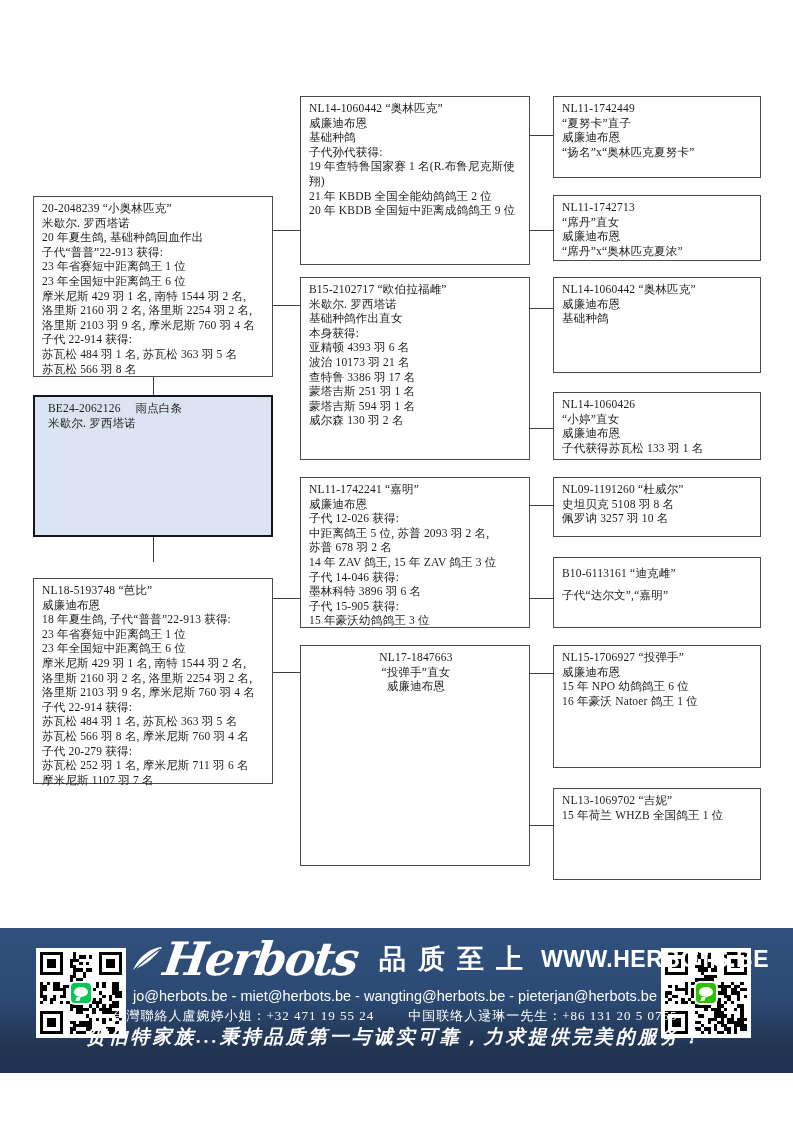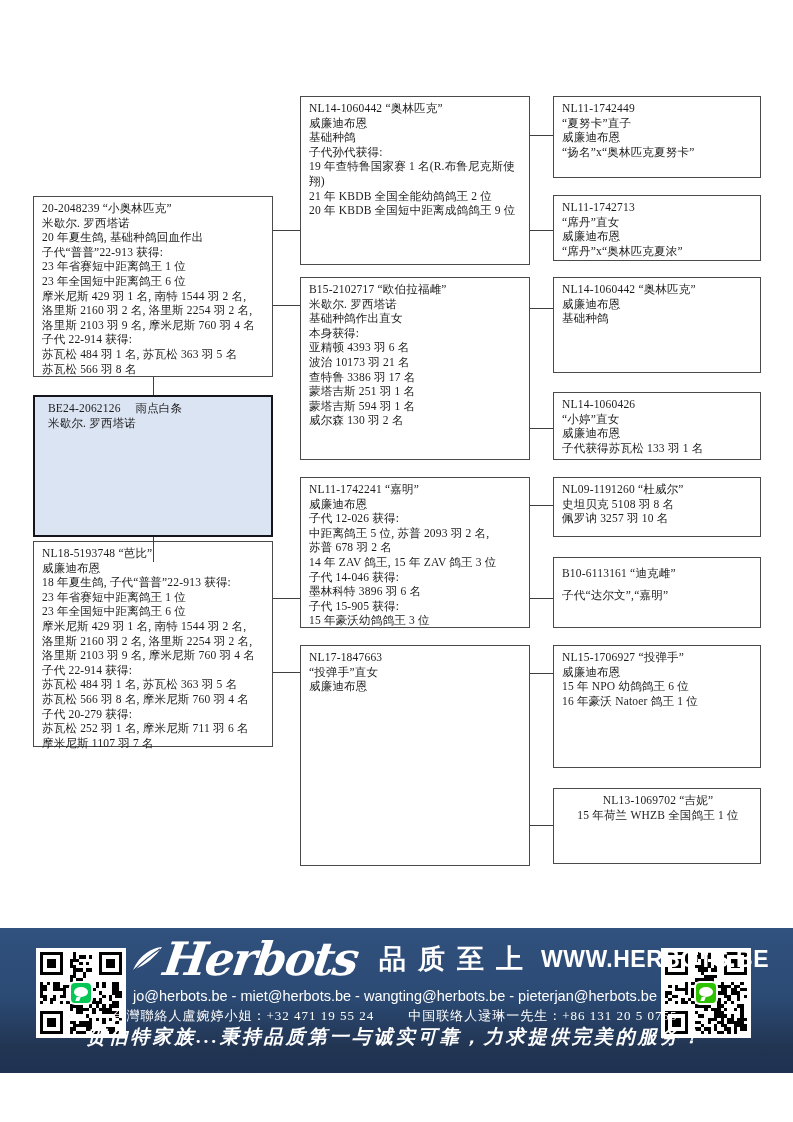--- a/index.html
+++ b/index.html
@@ -67,21 +67,21 @@
       <div class="box-line">子代 22-914 获得:</div>
       <div class="box-line">苏瓦松 484 羽 1 名, 苏瓦松 363 羽 5 名</div>
       <div class="box-line">苏瓦松 566 羽 8 名</div>
     </div>
 
   <div class="pbox subject" style="left:33px;top:395px;width:240px;height:142px;padding-left:13px;">
       <div class="box-line">BE24-2062126　 雨点白条</div>
       <div class="box-line">米歇尔. 罗西塔诺</div>
     </div>
 
-  <div class="pbox" style="left:33px;top:541px;width:240px;height:206px;">
+  <div class="pbox" style="left:33px;top:578px;width:240px;height:206px;">
       <div class="box-line">NL18-5193748  “芭比”</div>
       <div class="box-line">威廉迪布恩</div>
       <div class="box-line">18 年夏生鸽, 子代“普普”22-913 获得:</div>
       <div class="box-line">23 年省赛短中距离鸽王 1 位</div>
       <div class="box-line">23 年全国短中距离鸽王 6 位</div>
       <div class="box-line">摩米尼斯 429 羽 1 名, 南特 1544 羽 2 名,</div>
       <div class="box-line">洛里斯 2160 羽 2 名, 洛里斯 2254 羽 2 名,</div>
       <div class="box-line">洛里斯 2103 羽 9 名, 摩米尼斯 760 羽 4 名</div>
       <div class="box-line">子代 22-914 获得:</div>
       <div class="box-line">苏瓦松 484 羽 1 名, 苏瓦松 363 羽 5 名</div>
@@ -120,21 +120,21 @@
       <div class="box-line">子代 12-026 获得:</div>
       <div class="box-line">中距离鸽王 5 位, 苏普 2093 羽 2 名,</div>
       <div class="box-line">苏普 678 羽 2 名</div>
       <div class="box-line">14 年 ZAV 鸽王, 15 年 ZAV 鸽王 3 位</div>
       <div class="box-line">子代 14-046 获得:</div>
       <div class="box-line">墨林科特 3896 羽 6 名</div>
       <div class="box-line">子代 15-905 获得:</div>
       <div class="box-line">15 年豪沃幼鸽鸽王 3 位</div>
     </div>
 
-  <div class="pbox" style="left:300px;top:645px;width:230px;height:221px;">
+  <div class="pbox" style="left:300px;top:645px;width:230px;height:221px;text-align:center;">
       <div class="box-line">NL17-1847663</div>
       <div class="box-line">“投弹手”直女</div>
       <div class="box-line">威廉迪布恩</div>
     </div>
 
   <div class="pbox" style="left:553px;top:96px;width:208px;height:82px;">
       <div class="box-line">NL11-1742449</div>
       <div class="box-line">“夏努卡”直子</div>
       <div class="box-line">威廉迪布恩</div>
       <div class="box-line">“扬名”x“奥林匹克夏努卡”</div>
@@ -171,21 +171,21 @@
       <div class="box-line">子代“达尔文”,“嘉明”</div>
     </div>
 
   <div class="pbox" style="left:553px;top:645px;width:208px;height:123px;">
       <div class="box-line">NL15-1706927  “投弹手”</div>
       <div class="box-line">威廉迪布恩</div>
       <div class="box-line">15 年 NPO 幼鸽鸽王 6 位</div>
       <div class="box-line">16 年豪沃 Natoer 鸽王 1 位</div>
     </div>
 
-  <div class="pbox" style="left:553px;top:788px;width:208px;height:76px;text-align:center;">
+  <div class="pbox" style="left:553px;top:788px;width:208px;height:92px;">
       <div class="box-line">NL13-1069702  “吉妮”</div>
       <div class="box-line">15 年荷兰 WHZB 全国鸽王 1 位</div>
     </div>
 
   <div class="vline" style="left:153px;top:377px;height:18px;"></div>
   <div class="vline" style="left:153px;top:537px;height:25px;"></div>
 
   <div class="hline" style="left:273px;top:230px;width:27px;"></div>
   <div class="hline" style="left:273px;top:305px;width:27px;"></div>
   <div class="hline" style="left:273px;top:598px;width:27px;"></div>

